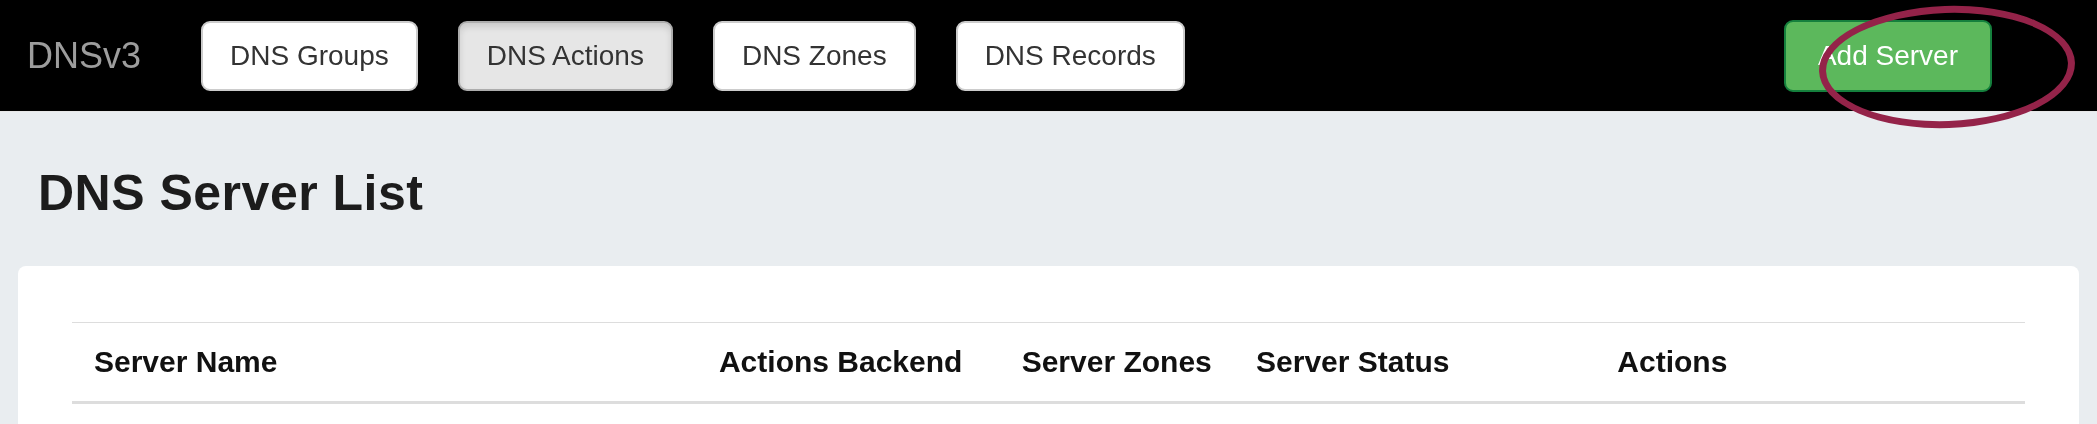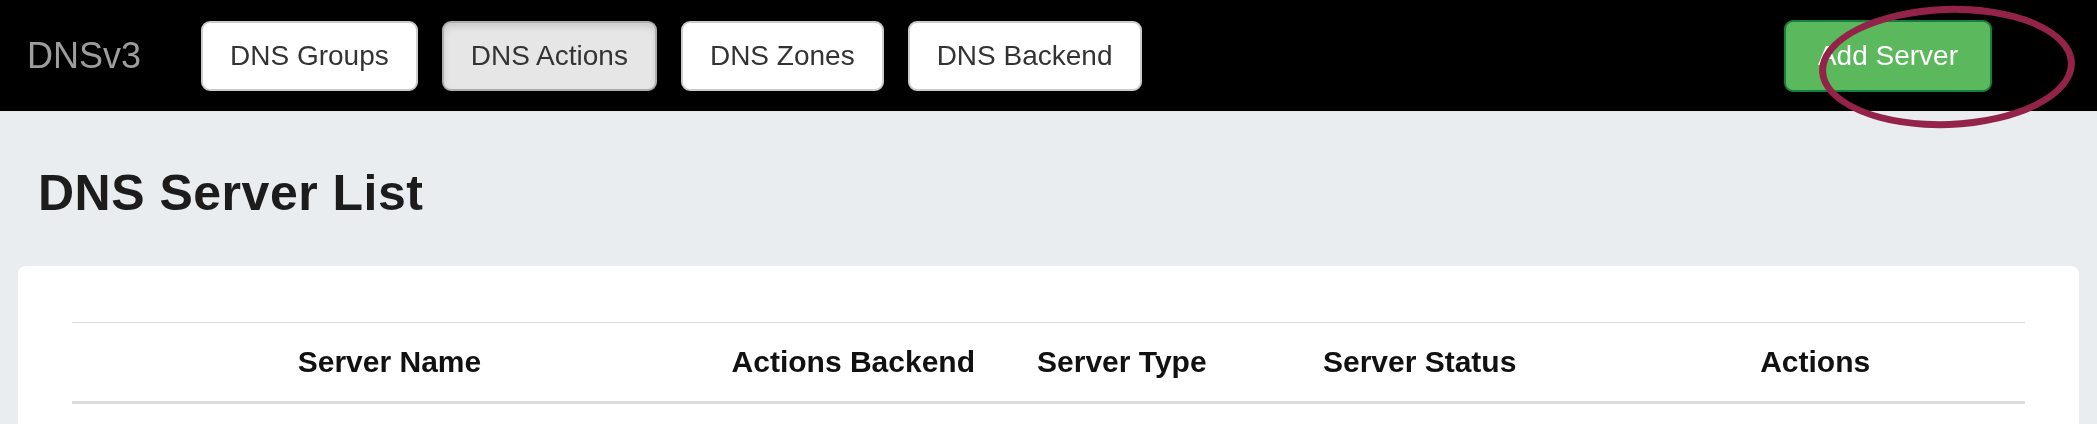--- a/index.html
+++ b/index.html
@@ -19,21 +19,21 @@
     display: flex;
     align-items: center;
     padding: 0 27px;
   }
   .brand {
     color: #9d9d9d;
     font-size: 36px;
     margin-right: 60px;
     white-space: nowrap;
   }
-  .nav-buttons { display: flex; gap: 24px; align-items: center; justify-content: center; }
+  .nav-buttons { display: flex; gap: 40px; align-items: center; justify-content: center; }
   .nav-btn {
     background: #ffffff;
     border: 2px solid #cccccc;
     border-radius: 9px;
     padding: 17px 27px;
     font-size: 28px;
     color: #333333;
     font-family: "Liberation Sans", sans-serif;
     cursor: pointer;
     white-space: nowrap;
@@ -85,21 +85,21 @@
     min-height: 220px;
   }
 
   
   table.server-table {
     width: 100%;
     border-collapse: collapse;
     border-top: 1px solid #dddddd;
   }
   .server-table th {
-    text-align: center;
+    text-align: left;
     font-size: 30px;
     font-weight: 700;
     color: #111111;
     padding: 22px 12px 22px 22px;
     border-bottom: 3px solid #dddddd;
     white-space: nowrap;
   }
   .server-table td {
     font-size: 30px;
     color: #333333;
@@ -116,38 +116,38 @@
 </head>
 <body>
 
 <div class="navbar">
   <span class="brand">DNSv3</span>
 
   <div class="nav-buttons">
     <button class="nav-btn">DNS Groups</button>
     <button class="nav-btn active">DNS Actions</button>
     <button class="nav-btn">DNS Zones</button>
-    <button class="nav-btn">DNS Backend</button>
+    <button class="nav-btn">DNS Records</button>
   </div>
 
   <button class="add-btn">Add Server</button>
 
   <div class="annotation-ellipse"></div>
 </div>
 
 <div class="page">
   <h1 class="page-title">DNS Server List</h1>
 
   <div class="card">
     <table class="server-table">
       <thead>
         <tr>
           <th class="col-name">Server Name</th>
           <th class="col-backend">Actions Backend</th>
-          <th class="col-type">Server Type</th>
+          <th class="col-type">Server Zones</th>
           <th class="col-status">Server Status</th>
           <th class="col-actions">Actions</th>
         </tr>
       </thead>
       <tbody>
         <tr>
           <td>
             
           </td>
           <td>ISCBIND</td>

